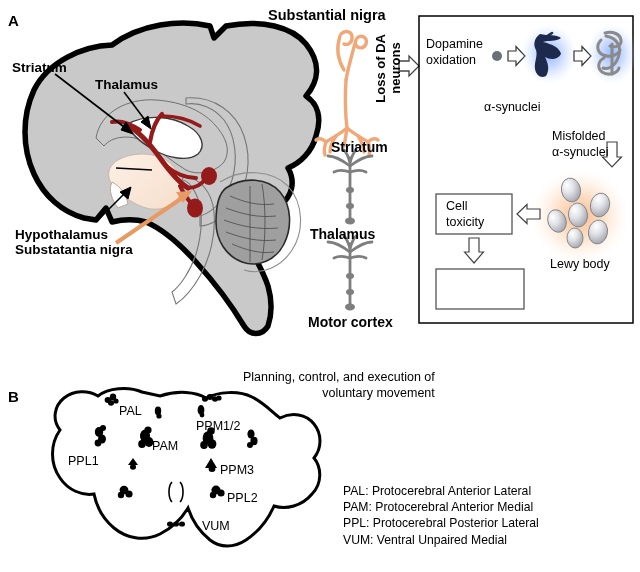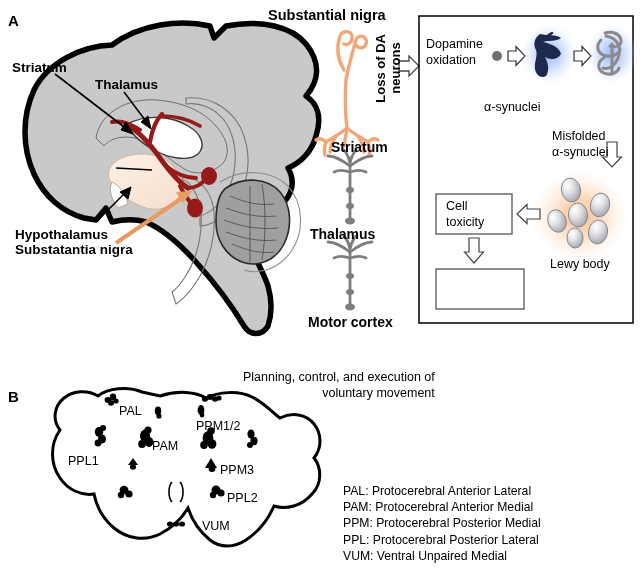--- a/index.html
+++ b/index.html
@@ -435,18 +435,17 @@
   <div class="bl" id="b-ppm12">PPM1/2</div>
   <div class="bl" id="b-pam">PAM</div>
   <div class="bl" id="b-ppl1">PPL1</div>
   <div class="bl" id="b-ppm3">PPM3</div>
   <div class="bl" id="b-ppl2">PPL2</div>
   <div class="bl" id="b-vum">VUM</div>
 
   <div id="b-legend">
     <div>PAL: Protocerebral Anterior Lateral</div>
     <div>PAM: Protocerebral Anterior Medial</div>
-    <div>PPM: Protocerebral Posterior Medial</div>
     <div>PPL: Protocerebral Posterior Lateral</div>
     <div>VUM: Ventral Unpaired Medial</div>
   </div>
 
 </div>
 
 </body></html>

